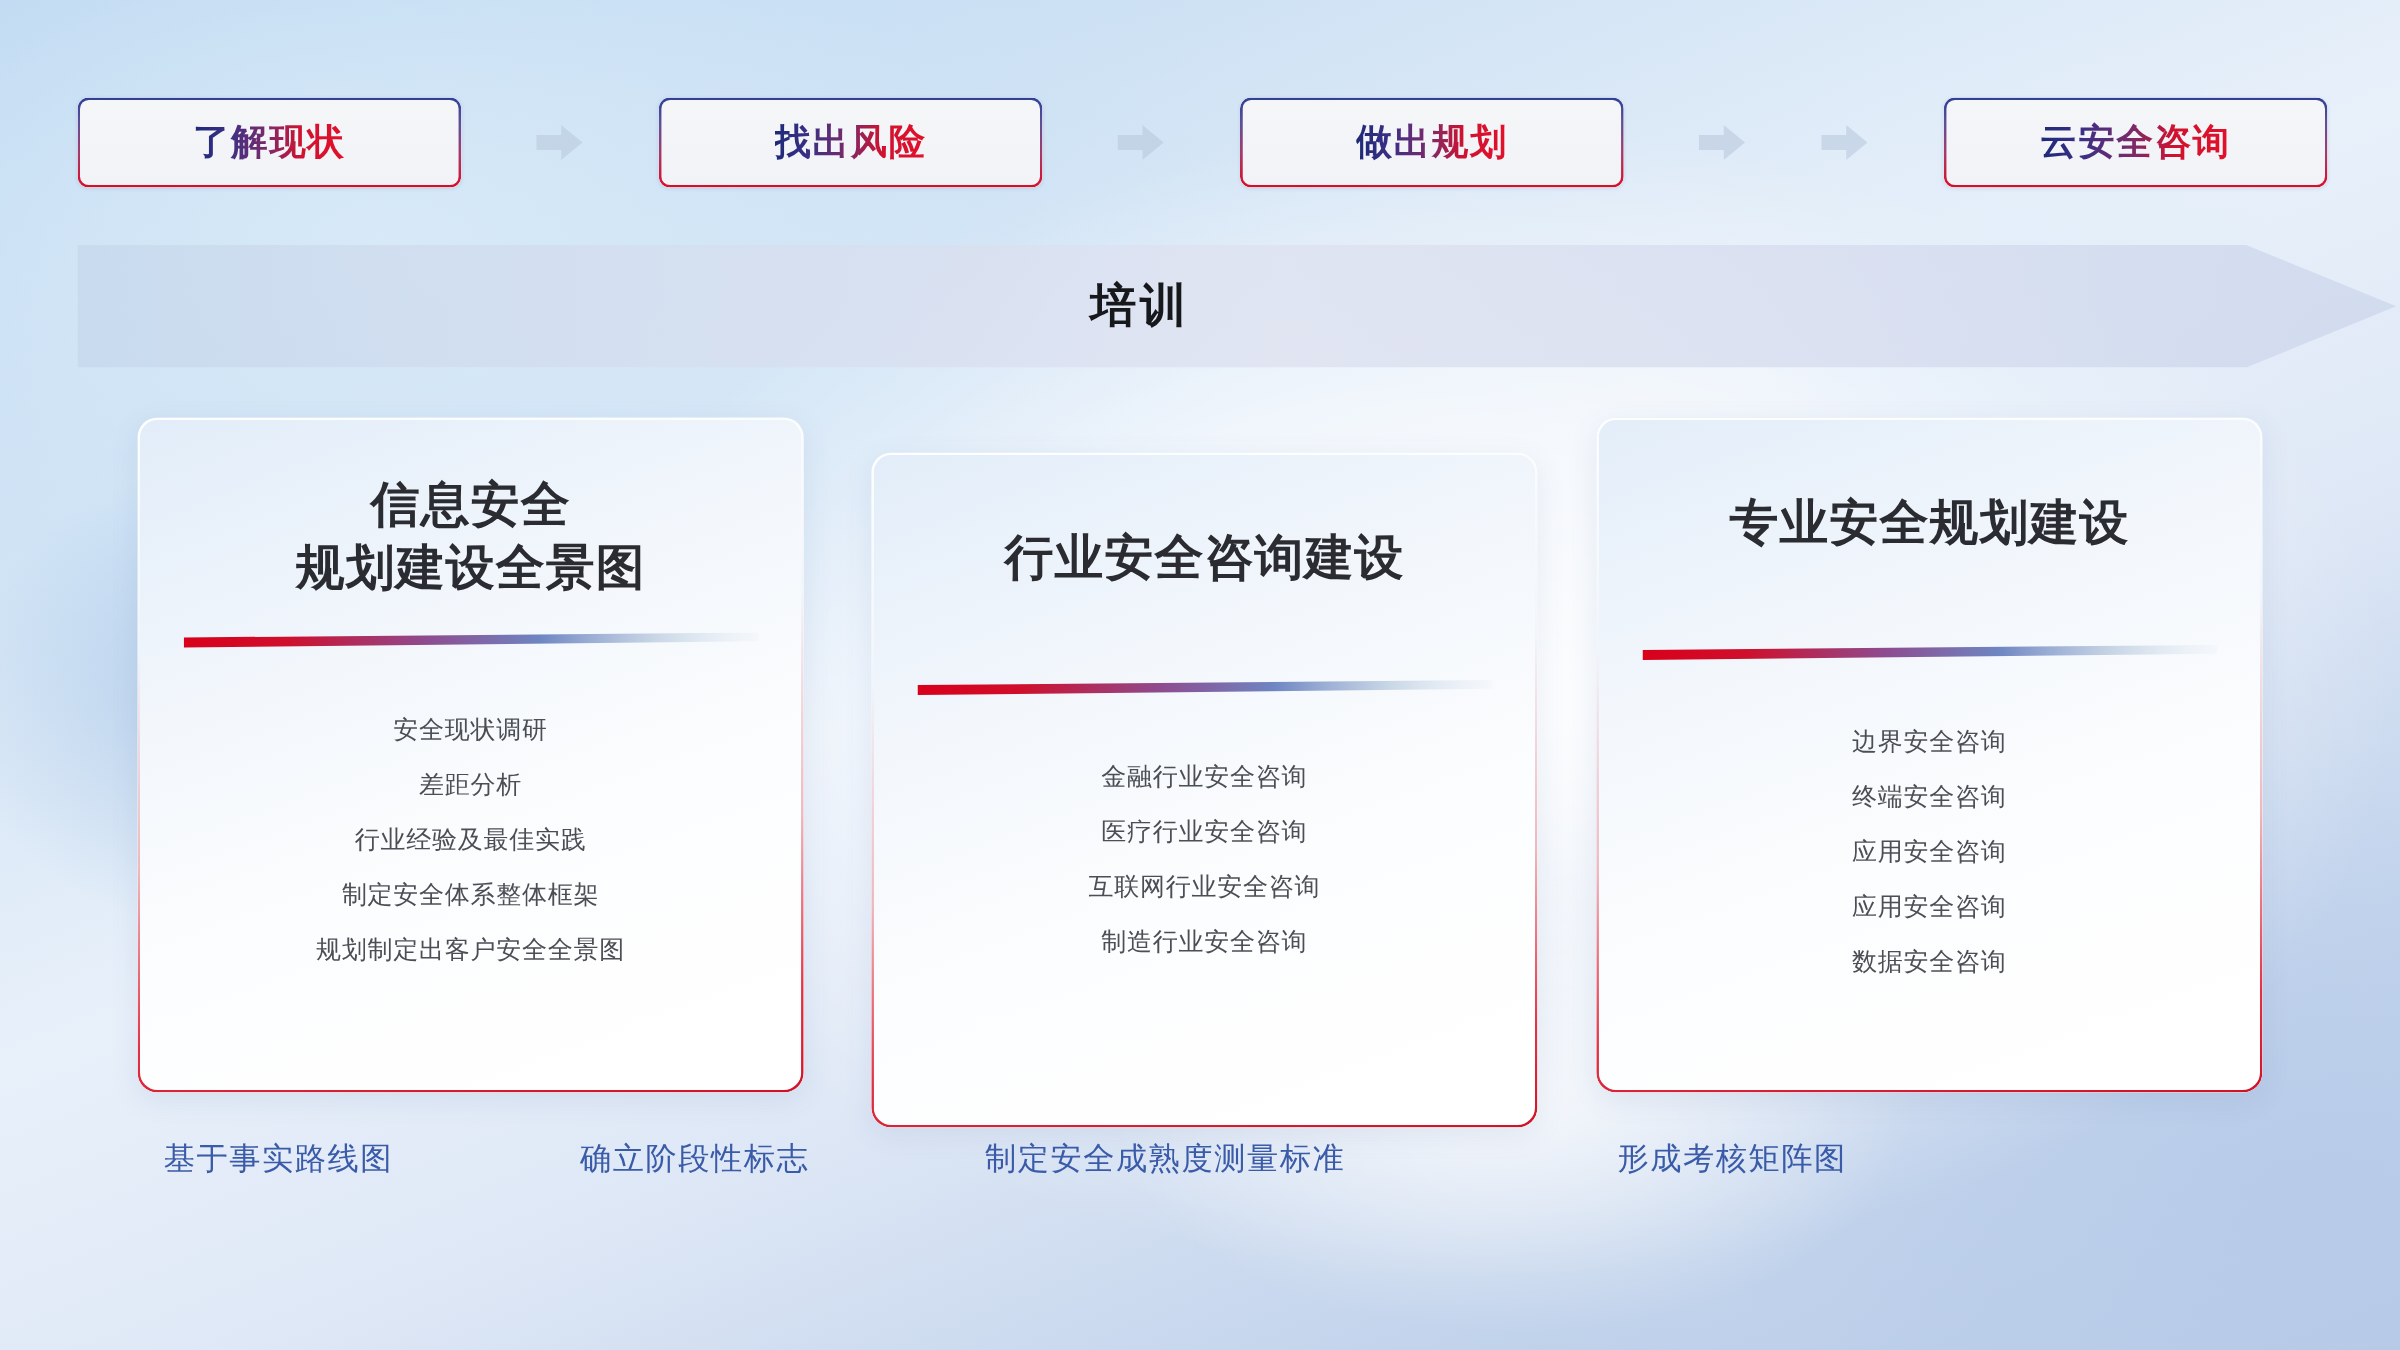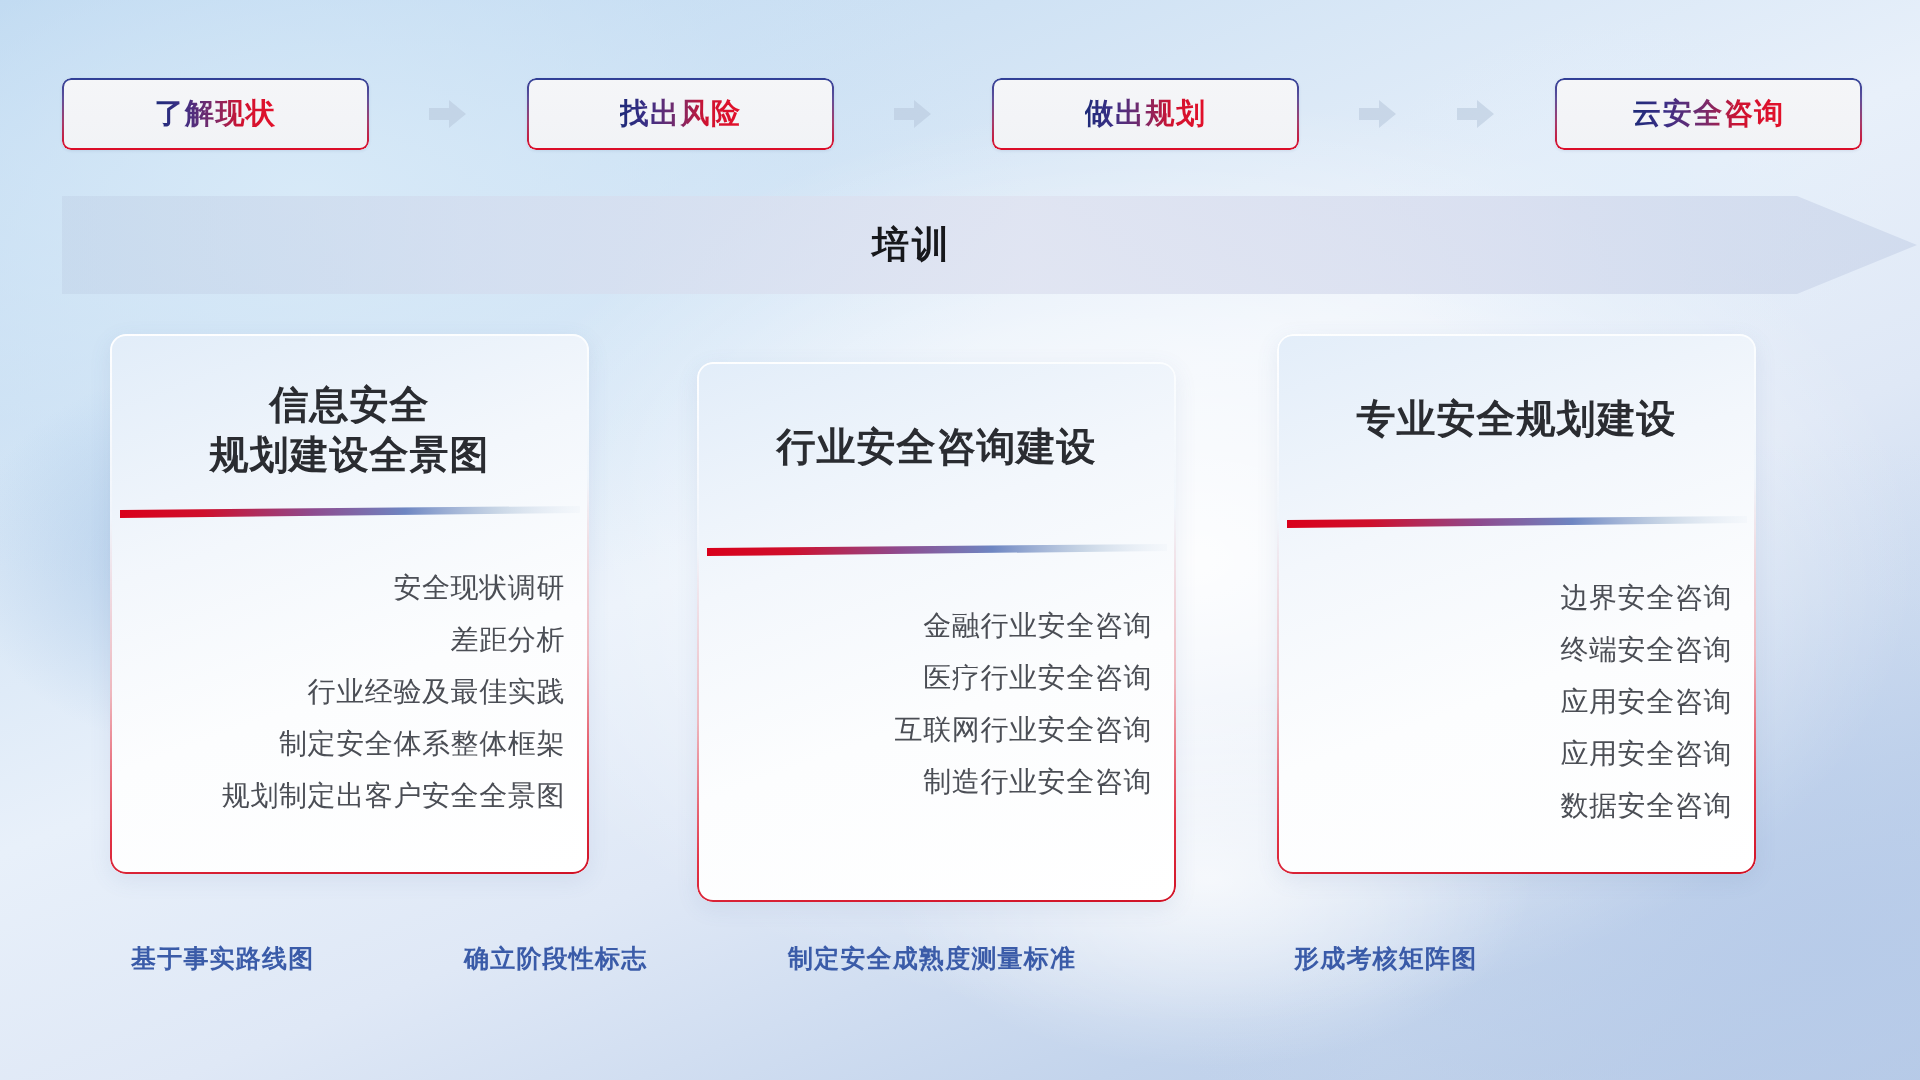--- a/index.html
+++ b/index.html
@@ -126,21 +126,21 @@
   .cards {
     position: absolute;
     left: 0;
     top: 334px;
     width: 1920px;
     height: 540px;
   }
   .card {
     position: absolute;
     top: 0;
-    width: 479px;
+    width: 533px;
     height: 540px;
     border-radius: 16px;
     box-sizing: border-box;
     background:
       linear-gradient(160deg, rgba(226,237,249,0.96) 0%, rgba(243,247,252,0.99) 34%, rgba(252,253,254,1) 62%, rgba(255,255,255,1) 100%);
     box-shadow: 0 6px 22px rgba(80,110,160,0.10);
     overflow: visible;
   }
   .card::before {
     content: "";
@@ -199,45 +199,44 @@
   .card-divider svg { display: block; width: 100%; height: 100%; }
 
   .card-list {
     margin: 0;
     padding: 0;
     list-style: none;
     margin-top: 42px;
     width: 100%;
   }
   .card-list li {
-    text-align: right;
-    font-size: 28px;
+    text-align: center;
+    font-size: 20px;
     color: #4b4e55;
     line-height: 1;
     padding: 12px 0;
     letter-spacing: 0.6px;
   }
 
   
   .captions {
     position: absolute;
     left: 0;
     top: 910px;
     width: 1920px;
     height: 44px;
   }
   .caption {
     position: absolute;
     top: 0;
     font-size: 25px;
-    font-weight: 700;
+    font-weight: 400;
     color: #3a5ba8;
     letter-spacing: 1.2px;
     white-space: nowrap;
-    margin-top: 32px;
   }
   .cap-1 { left: 131px; }
   .cap-2 { left: 464px; }
   .cap-3 { left: 788px; }
   .cap-4 { left: 1294px; }
 </style>
 </head>
 <body>
 
 <div class="bg">

